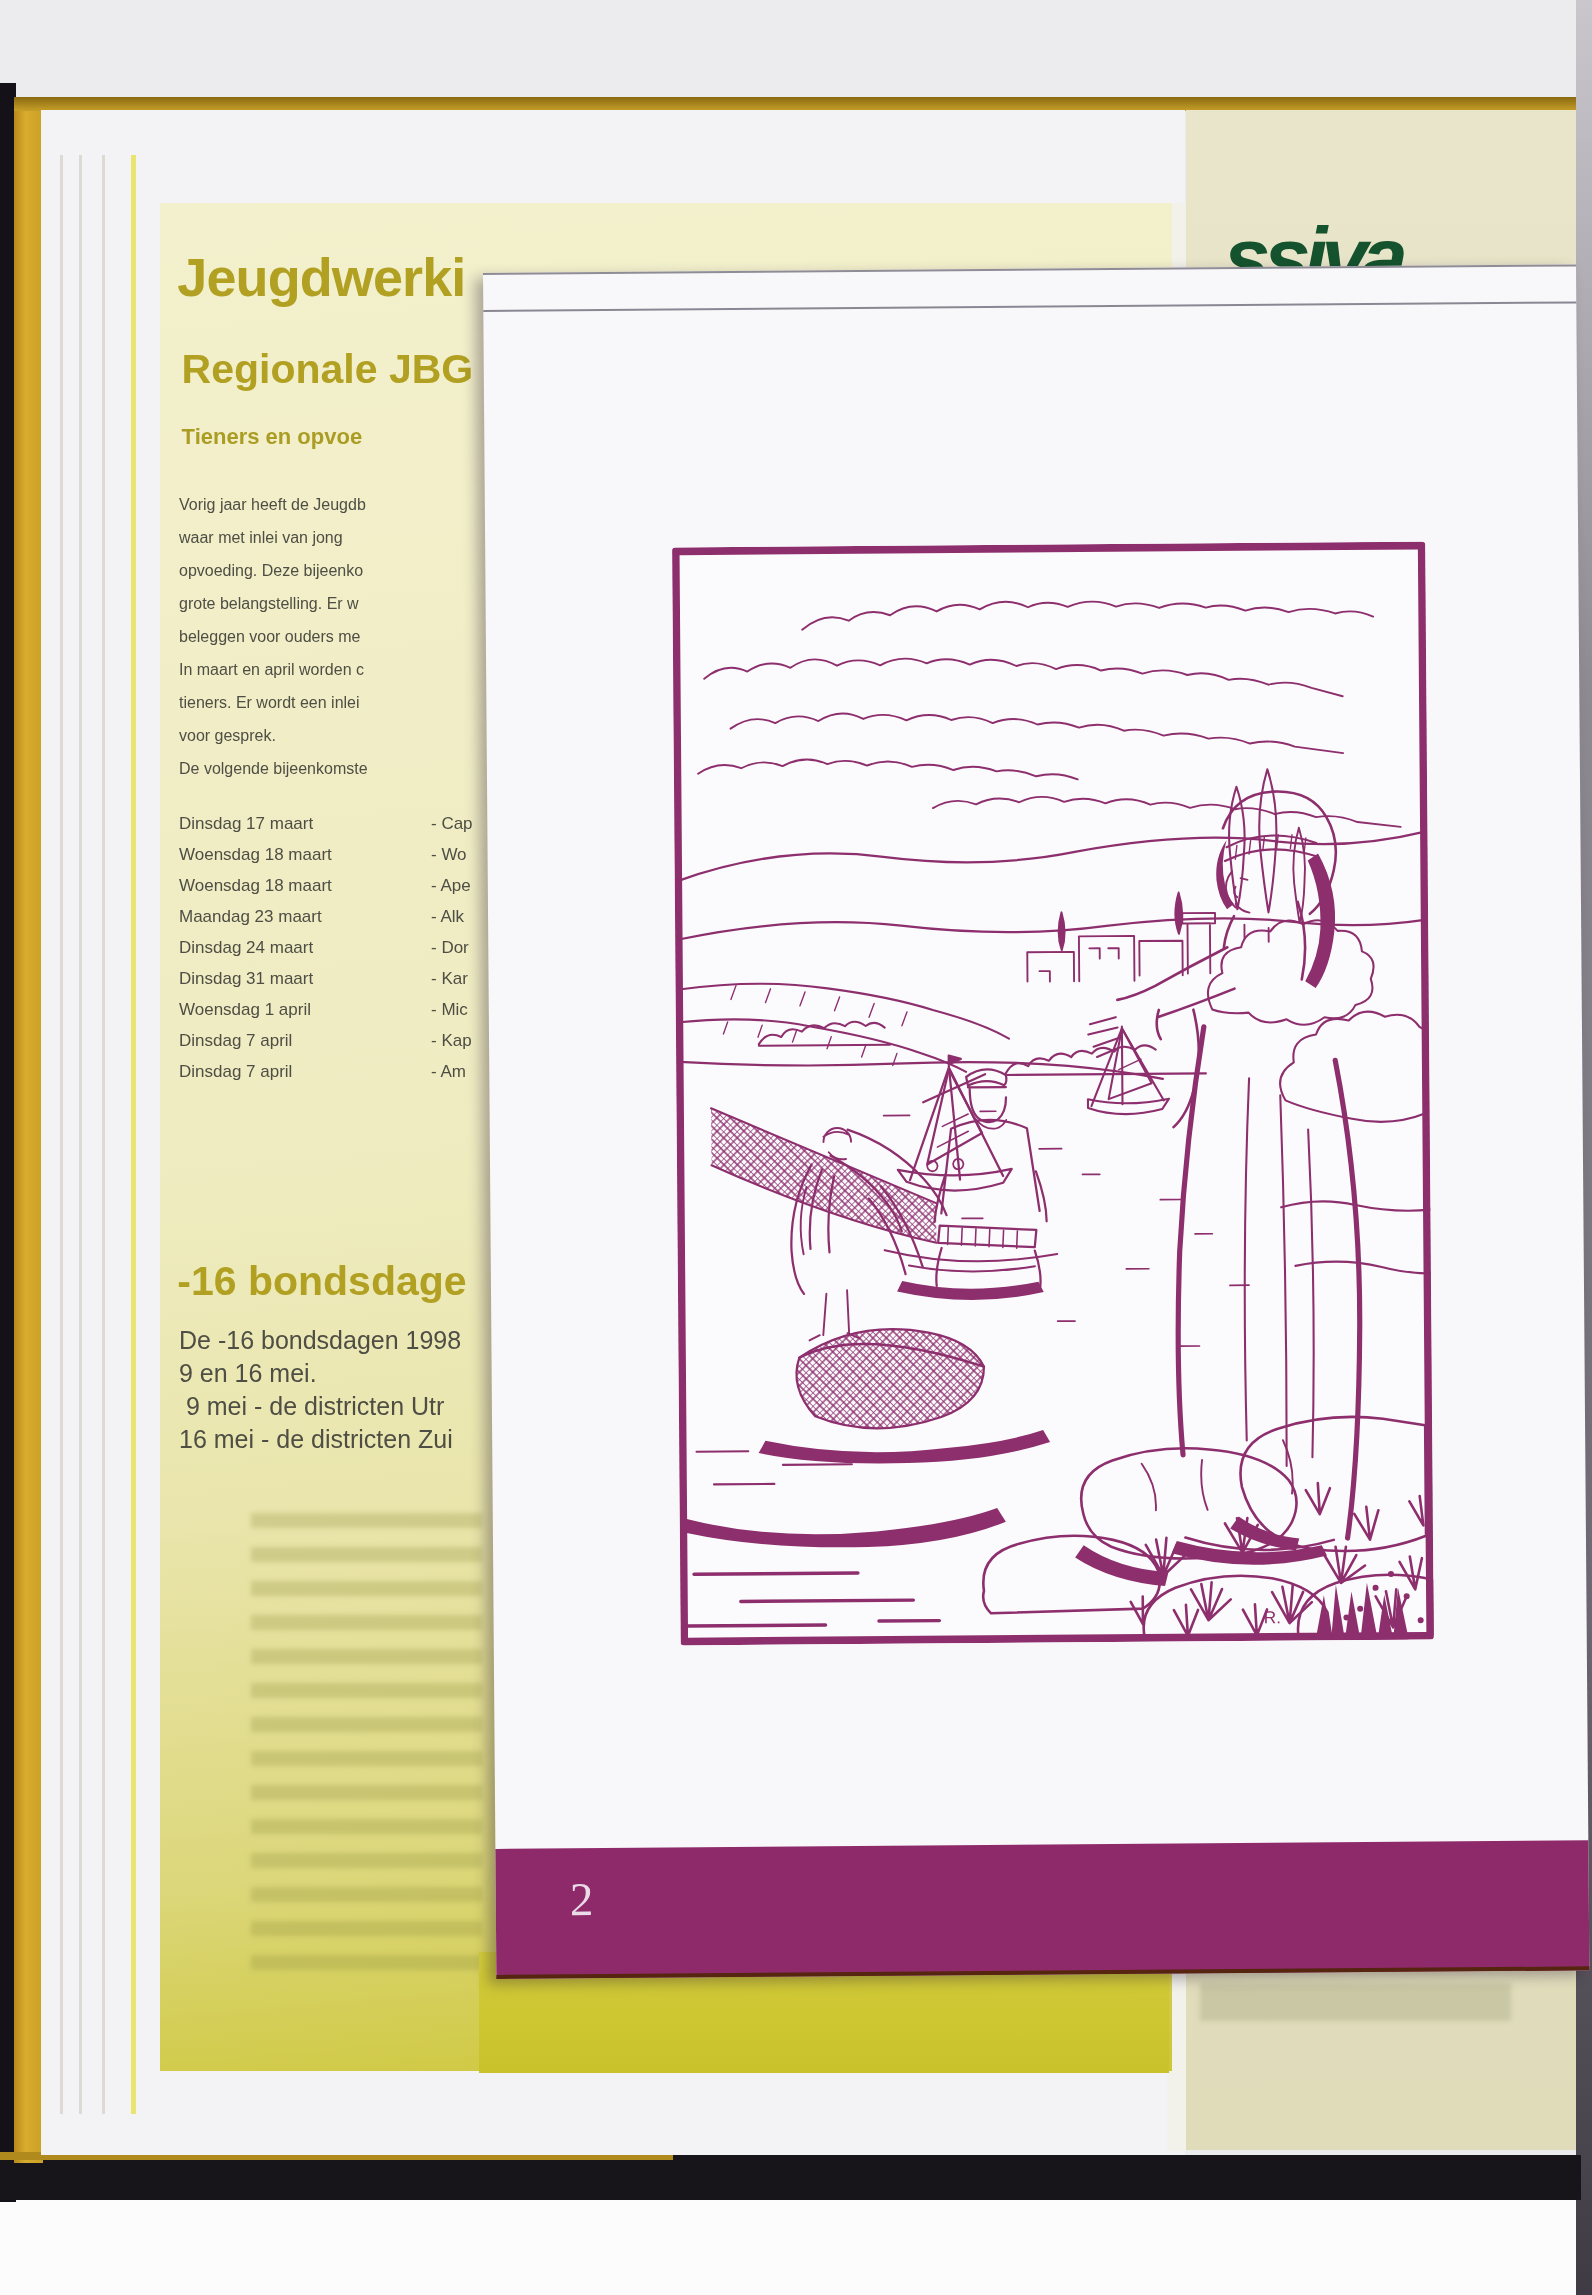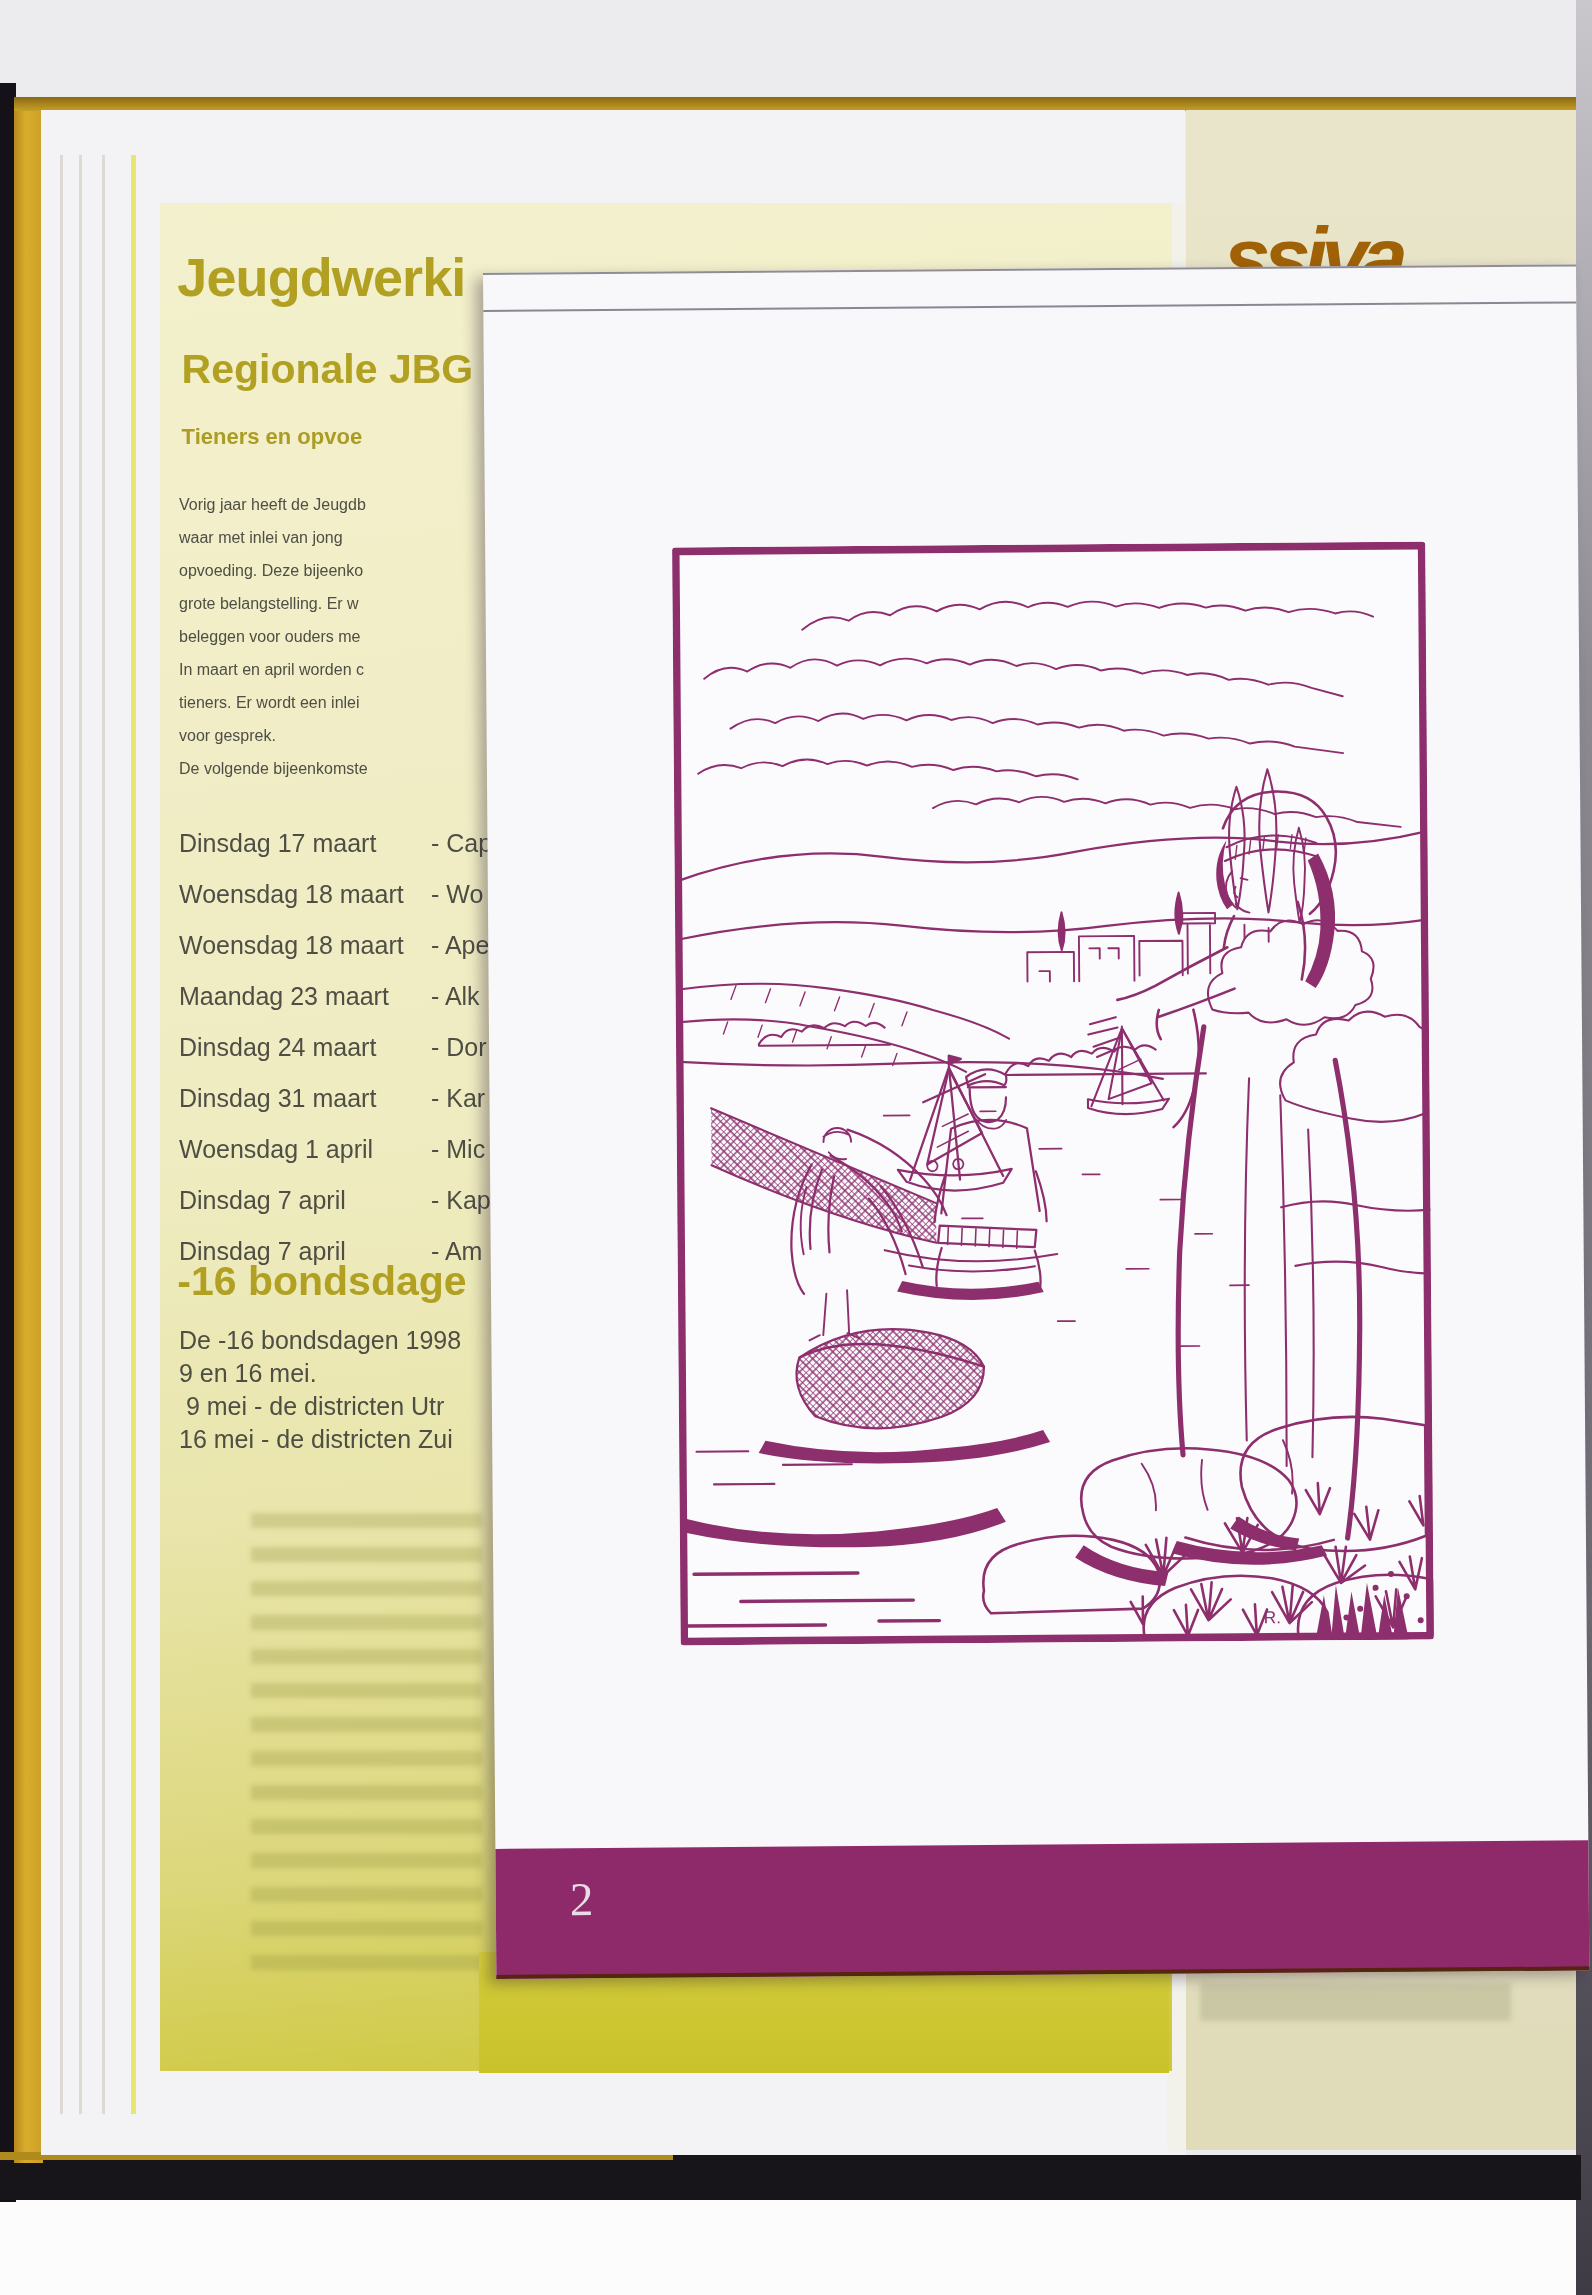--- a/index.html
+++ b/index.html
@@ -28,30 +28,30 @@
       background:linear-gradient(175deg,#f3f0cd 0%,#efecc2 48%,#e9e5ab 68%,#dcd77b 86%,#cdc637 100%);}
   .white-sliver{left:1167px;top:203px;width:19px;height:1948px;background:#f2f1ea;}
   .chartreuse{left:479px;top:1952px;width:690px;height:121px;
       background:linear-gradient(#d3cc3a,#c9c22b);}
   
   .t{position:absolute;white-space:nowrap;}
   .h1{font-size:54px;font-weight:700;color:#b1a022;letter-spacing:-0.9px;}
   .h2{font-size:41px;font-weight:700;color:#b1a022;}
   .h3{font-size:22px;font-weight:700;color:#ab9c24;}
   .body-line{font-size:16px;line-height:33px;color:#4e4e44;}
-  .sched-row{display:flex;font-size:25px;line-height:31px;color:#4e4e44;white-space:nowrap;margin-top:20px;}
+  .sched-row{display:flex;font-size:17px;line-height:31px;color:#4e4e44;white-space:nowrap;}
   .sched-day{width:252px;flex:none;}
   .bonds-line{font-size:25px;line-height:33px;color:#4e4e44;}
   .ghost{background:repeating-linear-gradient(to bottom,rgba(140,140,60,0) 0 7px,
       rgba(140,140,60,.28) 7px 22.4px,rgba(140,140,60,0) 22.4px 34px);filter:blur(2.6px);}
   .ghost2{background:rgba(150,148,112,.30);filter:blur(2.6px);}
   
   .logo-clip{left:1224px;top:216px;width:293px;height:59px;overflow:hidden;}
   .logo-text{font-size:83px;line-height:1;font-weight:900;font-style:italic;
-      color:#a16207;letter-spacing:-6px;font-family:"Liberation Sans",sans-serif;margin-top:48px;}
+      color:#14532d;letter-spacing:-6px;font-family:"Liberation Sans",sans-serif;margin-top:48px;}
   
   .overlay{left:483px;top:273px;width:1093px;height:1704px;background:#f8f7fa;
       transform:rotate(-0.45deg);transform-origin:0 0;
       box-shadow:-7.8px 5.2px 14px rgba(40,30,50,.35);border-top:2.6px solid #8f8c96;}
   .overlay-line{left:0;top:35px;width:100%;height:1.7px;background:#8a8793;}
   .illus{left:187px;top:274px;width:753px;height:1098px;}
   .footer-bar{left:0;top:1574px;width:1093px;height:130px;background:#8e2a6a;
       border-bottom:4.3px solid #55250f;box-sizing:border-box;}
   .page-num{position:absolute;left:74px;top:24px;font-family:"Liberation Serif",serif;
       font-size:47px;color:#e9dbe7;}

